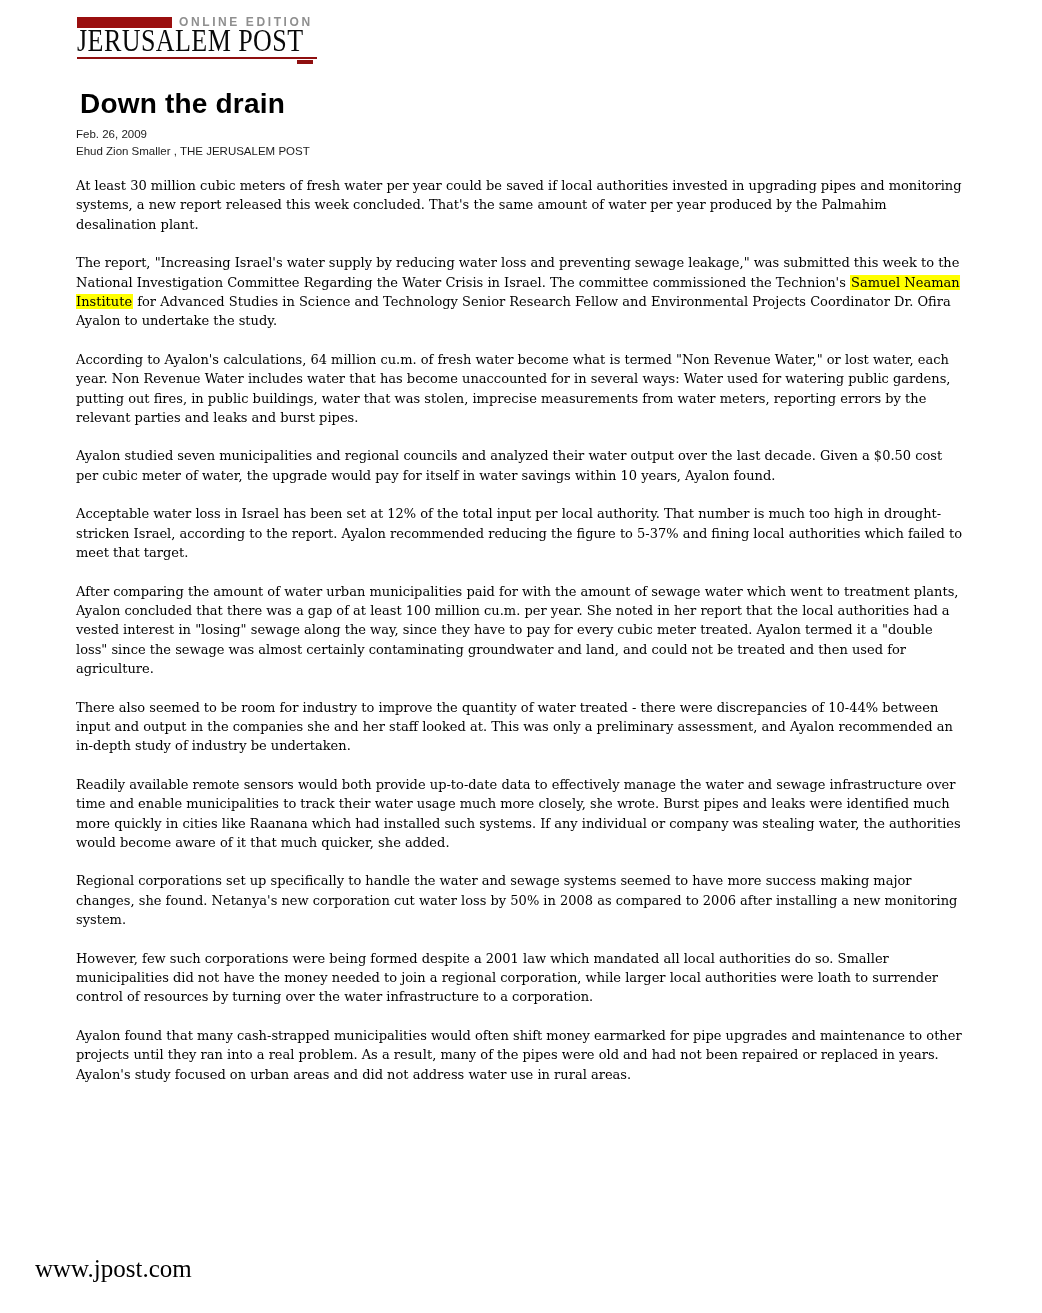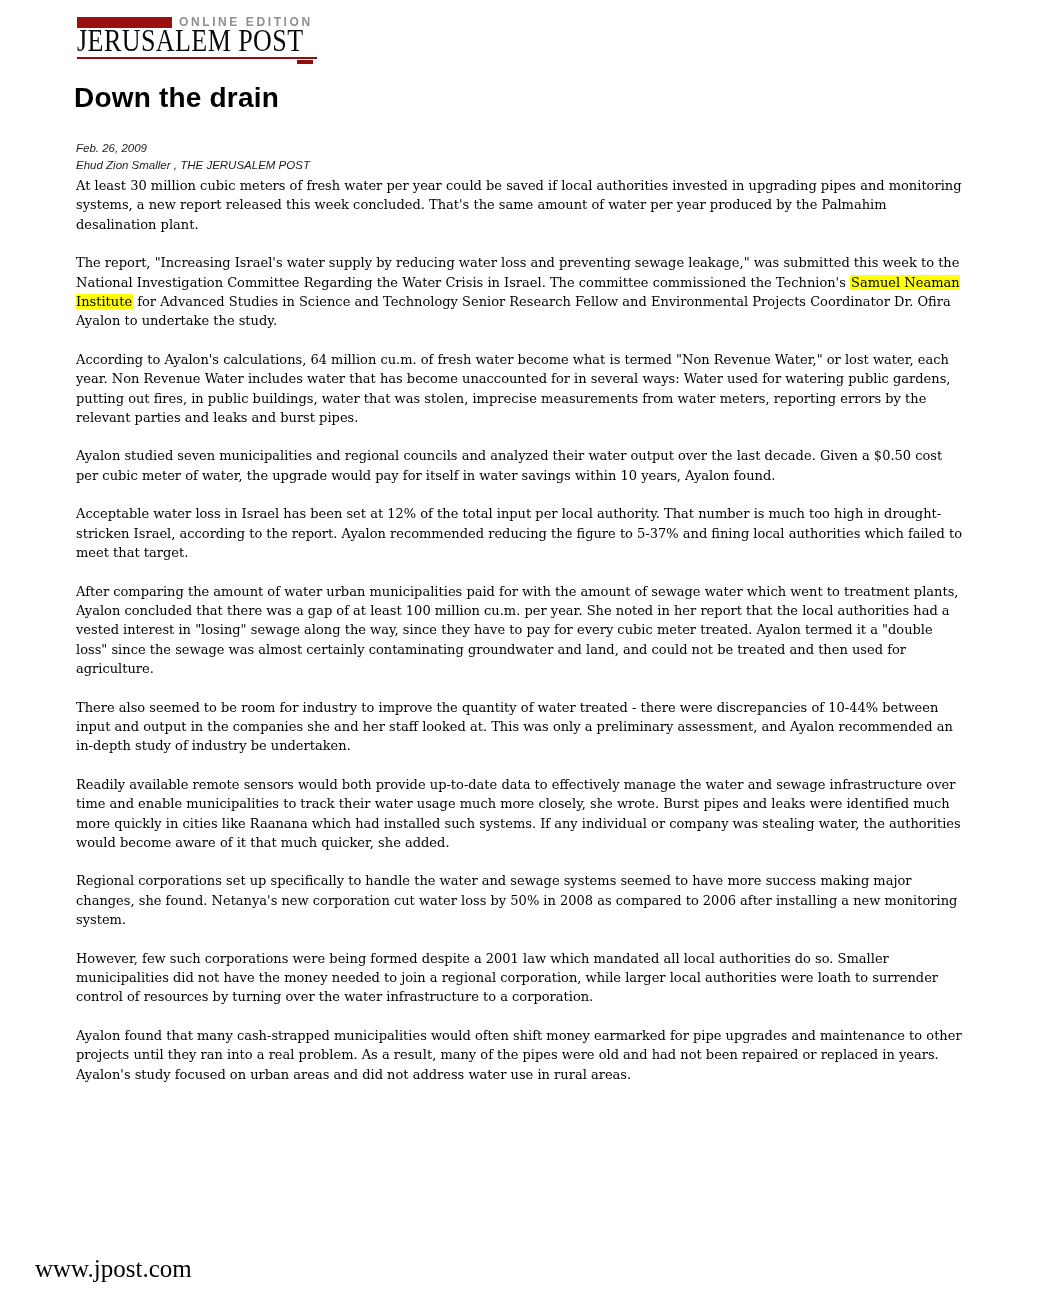--- a/index.html
+++ b/index.html
@@ -31,25 +31,25 @@
     position:absolute;left:0;top:8px;
     font-family:"Liberation Serif", serif;
     font-size:31px;line-height:31px;color:#0a0a0a;
     white-space:nowrap;letter-spacing:0.5px;
     transform:scaleX(0.84);transform-origin:left center;
   }
   .masthead-rule{position:absolute;left:0;top:40px;width:240px;height:2px;background:var(--rule-red);}
   .masthead-rule-accent{position:absolute;left:220px;top:43px;width:16px;height:4px;background:var(--rule-red);}
   
   .title{
-    position:absolute;left:74px;top:83px;margin:0;
+    position:absolute;left:74px;top:83px;margin:6px;
     font-size:28px;line-height:30px;font-weight:bold;color:#000;
     letter-spacing:0.2px;
   }
-  .meta{position:absolute;left:76px;top:140px;font-size:11.5px;line-height:17px;color:#1c1c1c;font-style:italic;}
+  .meta{position:absolute;left:76px;top:126px;font-size:11.5px;line-height:17px;color:#1c1c1c;}
   
   .article{
     position:absolute;left:76px;top:176px;width:888px;
     font-family:"DejaVu Serif","Liberation Serif",serif;
     font-size:13px;line-height:19.4px;color:#000;
   }
   .article p{margin:0 0 19px 0;}
   mark.hl{background:var(--highlight-yellow);color:#000;padding:0 1px;}
   
   .site-url{

